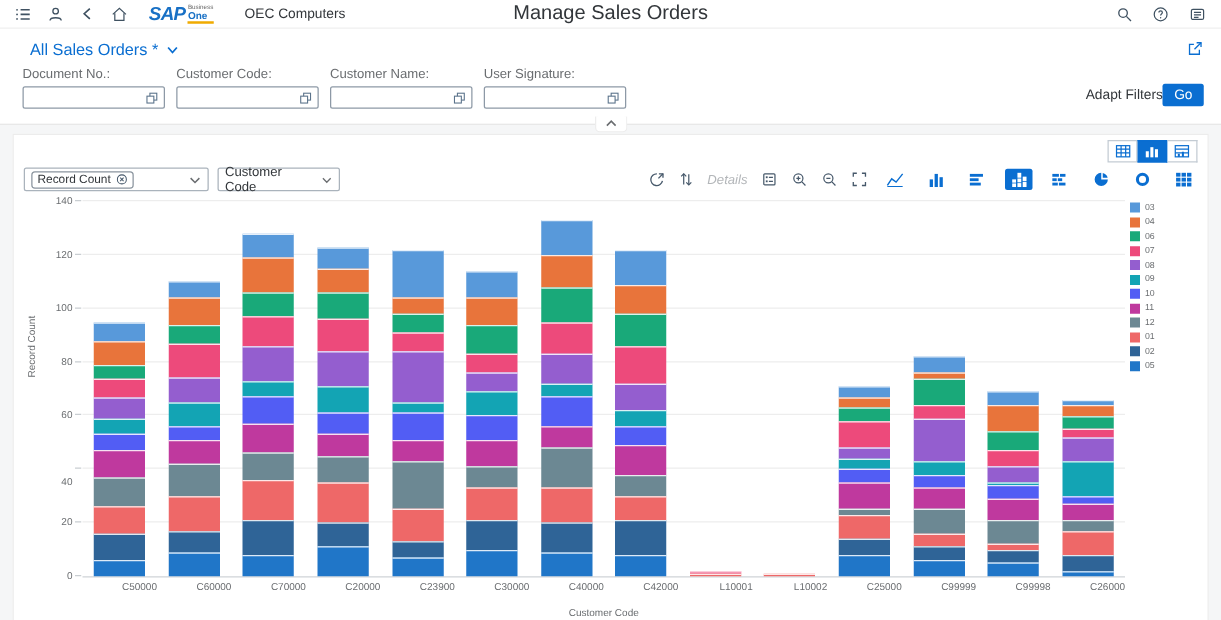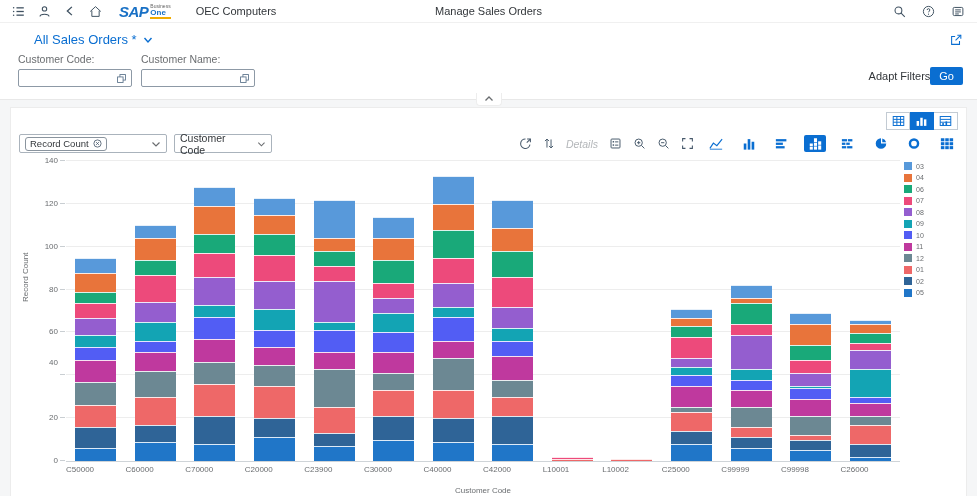--- a/index.html
+++ b/index.html
@@ -10,25 +10,25 @@
   
   .topbar { height: 23px; background: #fff; display: flex; align-items: center;
             padding: 0 12px; gap: 13px; position: relative; border-bottom: 1px solid #f0f0f0; }
   .shell-icon { color: #3f5161; display: flex; align-items: center; cursor: pointer; }
   .sap-logo { display: flex; align-items: flex-start; gap: 2px; margin-left: 4px; }
   .sap-word { color: #1870c5; font-weight: bold; font-style: italic; font-size: 15px; letter-spacing: -0.5px; }
   .b1 { display: flex; flex-direction: column; line-height: 1; margin-top: 1px; }
   .b1-business { font-size: 5px; color: #666; }
   .b1-one { font-size: 8px; font-weight: bold; color: #1870c5; border-bottom: 2px solid #f0ab00; }
   .company { font-size: 11px; margin-left: 12px; }
-  .shell-title { position: absolute; left: 0; right: 0; text-align: center; font-size: 11px; pointer-events: none; }
+  .shell-title { position: absolute; left: 0; right: 0; text-align: center; font-size: 16px; pointer-events: none; }
   .topbar-right { margin-left: auto; display: flex; gap: 16px; align-items: center; }
 
   
-  .variant-row { display: flex; align-items: flex-end; padding: 9px 14px 2px 34px; background: #fff; }
+  .variant-row { display: flex; align-items: flex-start; padding: 9px 14px 2px 24px; background: #fff; }
   .variant-title { color: #0a6ed1; font-size: 13px; display: flex; align-items: center; gap: 6px; cursor: pointer; }
   .share { margin-left: auto; color: #0a6ed1; cursor: pointer; }
 
   
   .filter-bar { display: flex; align-items: flex-end; gap: 9px; padding: 4px 14px 12px 18px; background: #fff; }
   .filter-field { width: 114px; display: flex; flex-direction: column; gap: 4px; }
   .f-label { font-size: 10.5px; color: #6a6d70; white-space: nowrap; }
   .f-input { height: 18px; border: 1px solid #8d99a6; border-radius: 2px; background: #fff;
              display: flex; align-items: center; justify-content: flex-end; padding: 0 4px; cursor: text; }
   .vh-icon { color: #5b738b; }
@@ -78,21 +78,21 @@
   .plot { position: relative; height: 300px; border-bottom: 1px solid #cfd4d8; }
   .gridline { position: absolute; left: 0; right: 0; height: 0; border-top: 1px solid #ededed; }
   .ytick { position: absolute; width: 36px; text-align: right; right: 100%; margin-right: 8px;
            font-size: 8px; color: #6a6d70; }
   .ydash { position: absolute; right: 100%; width: 5px; margin-right: 1px; border-top: 1px solid #c9ced2; }
   .bars { position: absolute; inset: 0; display: flex; }
   .slot { flex: 1; display: flex; flex-direction: column; justify-content: flex-end; }
   .stack { width: 41px; margin: 0 auto; display: flex; flex-direction: column; justify-content: flex-end; }
   .seg { width: 100%; border-top: 1px solid rgba(255,255,255,0.85); }
   .xlabels { display: flex; margin-top: 3px; }
-  .xlabels div { flex: 1; text-align: left; font-size: 8px; color: #6a6d70; }
+  .xlabels div { flex: 1; text-align: right; font-size: 8px; color: #6a6d70; }
   .x-title { text-align: center; font-size: 8px; color: #6a6d70; margin-top: 12px; }
   .legend { position: absolute; top: 0; right: -56px; width: 52px; display: flex; flex-direction: column; gap: 3.5px; }
   .leg-item { display: flex; align-items: center; gap: 4px; cursor: pointer; }
   .leg-sw { width: 8px; height: 8px; flex: none; }
   .leg-tx { font-size: 7px; color: #6a6d70; }
 </style>
 </head>
 <body>
 
 <div class="topbar">
@@ -168,30 +168,48 @@
     <svg width="14" height="14" viewBox="0 0 16 16" fill="none" stroke="currentColor" stroke-width="1.2">
       <path d="M7 4H3v9h9V9"></path>
         <path d="M9.5 2.5H13.5V6.5"></path>
         <line x1="13.5" y1="2.5" x2="7.5" y2="8.5"></line>
     </svg>
   </span>
 </div>
 
 <div class="filter-bar">
   <div class="filter-field">
+    <span class="f-label">Document No.:</span>
+    <div class="f-input">
+      <svg class="vh-icon" width="11" height="11" viewBox="0 0 14 14" fill="none" stroke="currentColor" stroke-width="1.1">
+          <rect x="5" y="2" width="7" height="7"></rect>
+          <rect x="2" y="5" width="7" height="7" fill="#fff"></rect>
+        </svg>
+    </div>
+  </div>
+  <div class="filter-field">
     <span class="f-label">Customer Code:</span>
     <div class="f-input">
       <svg class="vh-icon" width="11" height="11" viewBox="0 0 14 14" fill="none" stroke="currentColor" stroke-width="1.1">
           <rect x="5" y="2" width="7" height="7"></rect>
           <rect x="2" y="5" width="7" height="7" fill="#fff"></rect>
         </svg>
     </div>
   </div>
   <div class="filter-field">
     <span class="f-label">Customer Name:</span>
+    <div class="f-input">
+      <svg class="vh-icon" width="11" height="11" viewBox="0 0 14 14" fill="none" stroke="currentColor" stroke-width="1.1">
+          <rect x="5" y="2" width="7" height="7"></rect>
+          <rect x="2" y="5" width="7" height="7" fill="#fff"></rect>
+        </svg>
+    </div>
+  </div>
+  <div class="filter-field">
+    <span class="f-label">User Signature:</span>
     <div class="f-input">
       <svg class="vh-icon" width="11" height="11" viewBox="0 0 14 14" fill="none" stroke="currentColor" stroke-width="1.1">
           <rect x="5" y="2" width="7" height="7"></rect>
           <rect x="2" y="5" width="7" height="7" fill="#fff"></rect>
         </svg>
     </div>
   </div>
   <div class="filter-actions">
     <span class="adapt">Adapt Filters</span>
     <button class="go-btn">Go</button>
@@ -379,21 +397,21 @@
       <span class="y-title">Record Count</span>
       <div class="chart-area">
         <div class="plot" id="plot">
             <div class="ydash" style="bottom: 0px;"></div>
             <div class="ytick" style="bottom: -4px;">0</div>
             <div class="gridline" style="bottom: 42.8571px;"></div>
             <div class="ydash" style="bottom: 42.8571px;"></div>
             <div class="ytick" style="bottom: 38.8571px;">20</div>
             <div class="gridline" style="bottom: 85.7143px;"></div>
             <div class="ydash" style="bottom: 85.7143px;"></div>
-            <div class="ytick" style="bottom: 94px; margin-top: 39px;">40</div>
+            <div class="ytick" style="bottom: 71px; margin-top: 39px;">40</div>
             <div class="gridline" style="bottom: 128.571px;"></div>
             <div class="ydash" style="bottom: 128.571px;"></div>
             <div class="ytick" style="bottom: 124.571px;">60</div>
             <div class="gridline" style="bottom: 171.429px;"></div>
             <div class="ydash" style="bottom: 171.429px;"></div>
             <div class="ytick" style="bottom: 167.429px;">80</div>
             <div class="gridline" style="bottom: 214.286px;"></div>
             <div class="ydash" style="bottom: 214.286px;"></div>
             <div class="ytick" style="bottom: 210.286px;">100</div>
             <div class="gridline" style="bottom: 257.143px;"></div>

